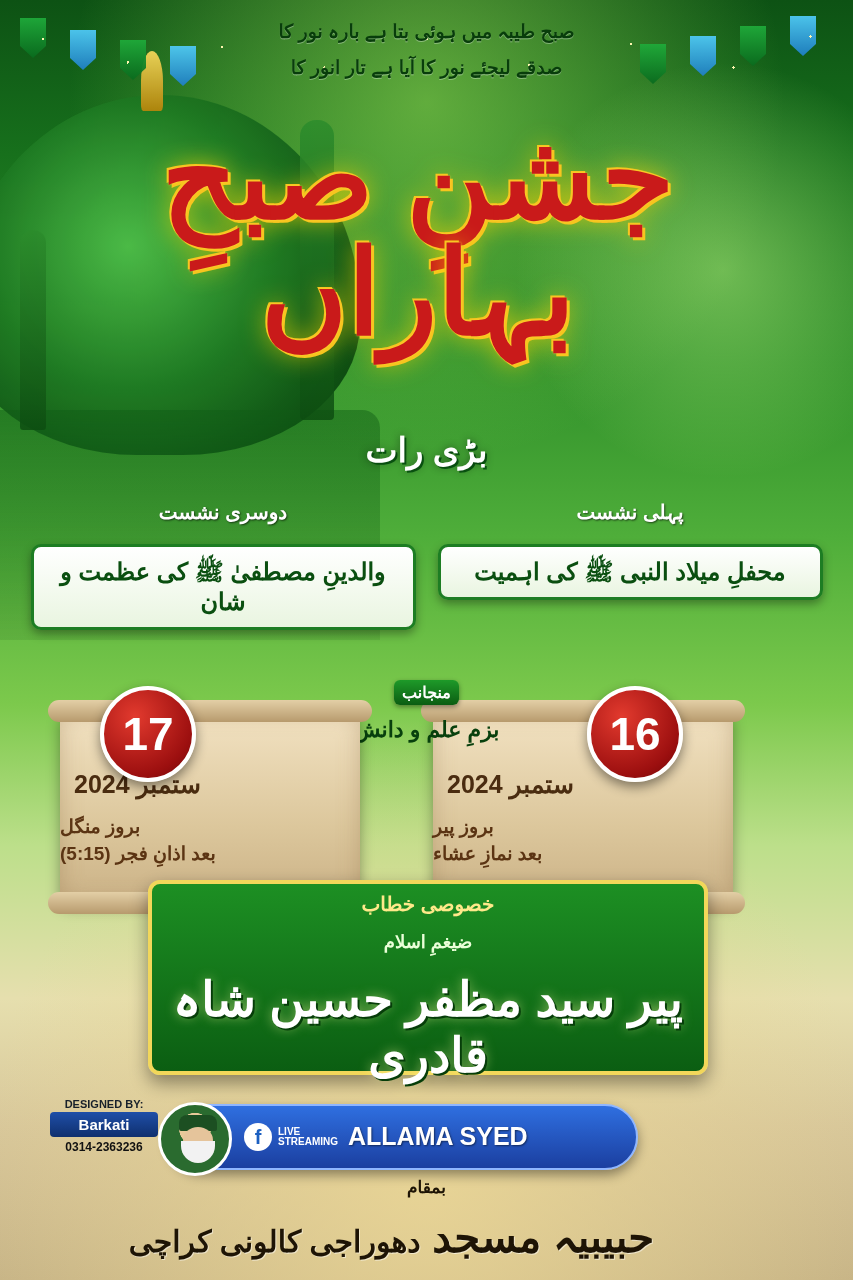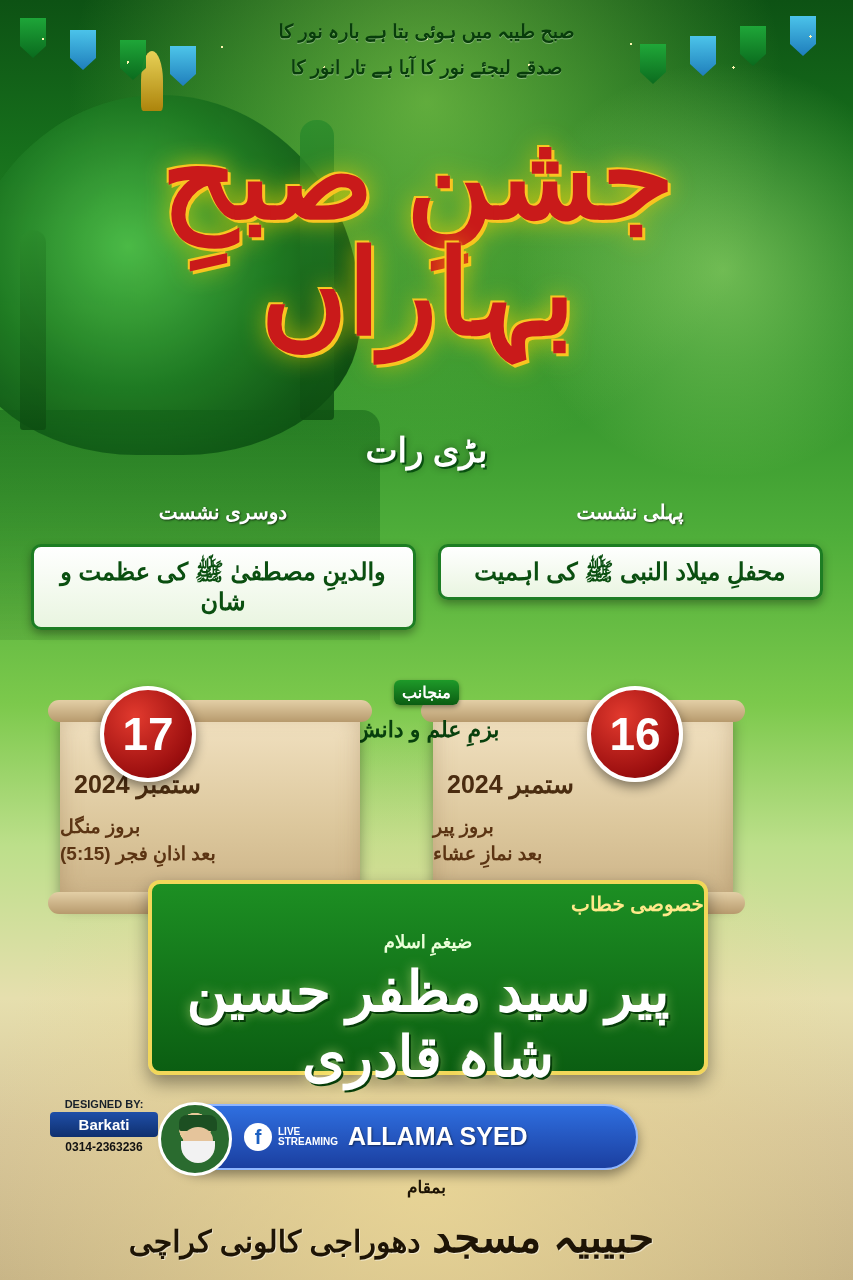--- a/index.html
+++ b/index.html
@@ -149,24 +149,24 @@
   .midTagBody{ margin-top:10px; color:#08400d; font-size:22px; font-weight:bold; line-height:1.35; }
 
   
   .speakerPanel{
     position:absolute; top:880px; left:148px; width:560px; height:195px;
     background:linear-gradient(180deg,#1d8f23,#0b5e12);
     border:4px solid #f2d75a; border-radius:12px;
     box-shadow:0 8px 18px rgba(0,0,0,0.4);
     direction:rtl; text-align:center; color:#ffffff; padding-top:8px;
   }
-  .speakerTag{ font-size:20px; font-weight:bold; color:#ffe98a;text-align:right; }
+  .speakerTag{ font-size:20px; font-weight:bold; color:#ffe98a; }
   .speakerTitle{ font-size:18px; font-weight:bold; margin-top:15px; color:#eaffd8; }
   .speakerName{
-    font-size:56px; font-weight:bold; margin-top:6px; color:#ffffff;
+    font-size:48px; font-weight:bold; margin-top:18px; color:#ffffff;
     text-shadow:2px 2px 0 #063d09, 0 0 12px rgba(255,255,160,0.5);
   }
 
   
   .designer{
     position:absolute; left:50px; top:1098px; width:108px; text-align:center;
     color:#17202a; font-size:11px; font-weight:bold;
   }
   .designerBox{
     background:linear-gradient(180deg,#1f4fa8,#0f2f6e); color:#fff;

